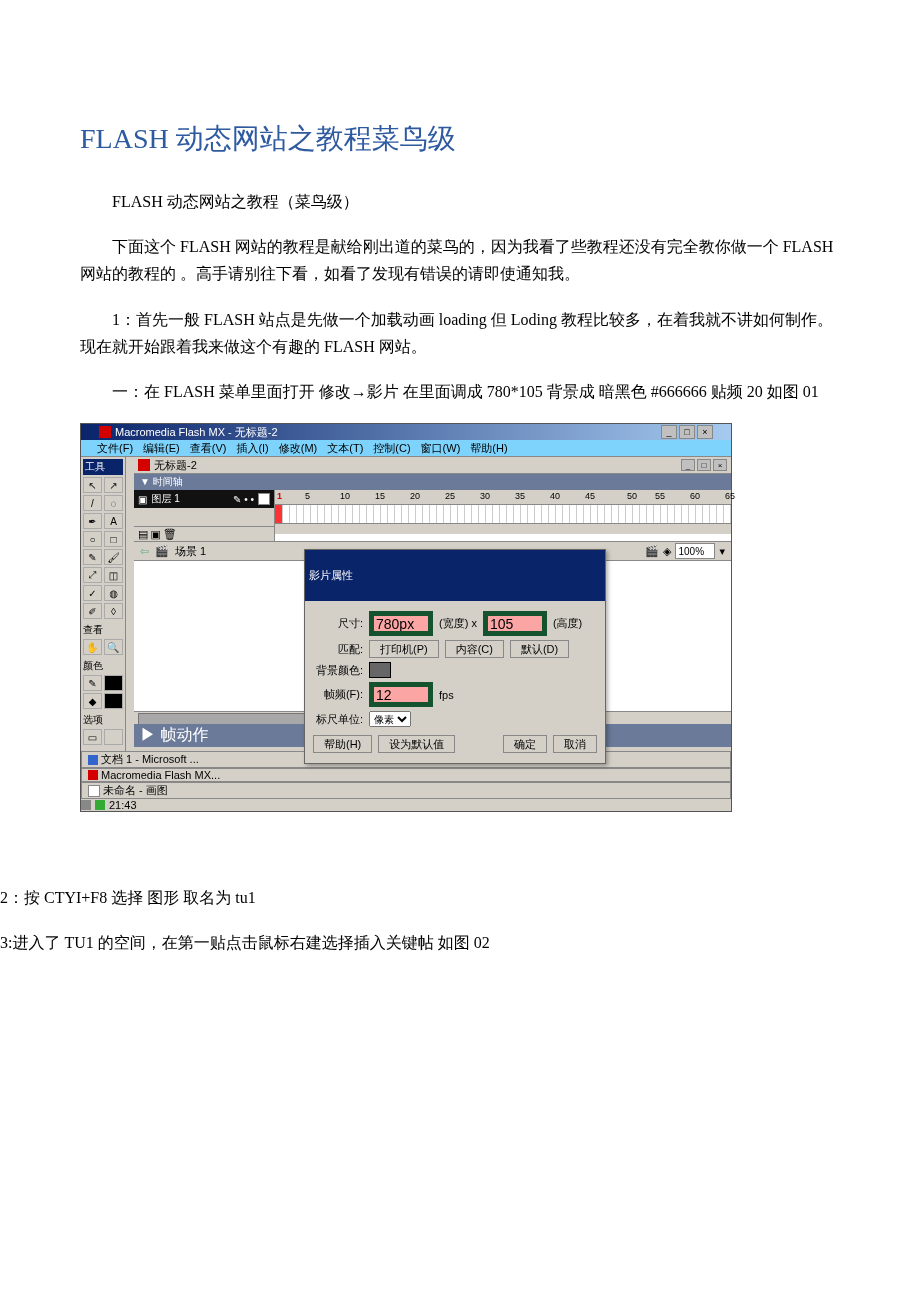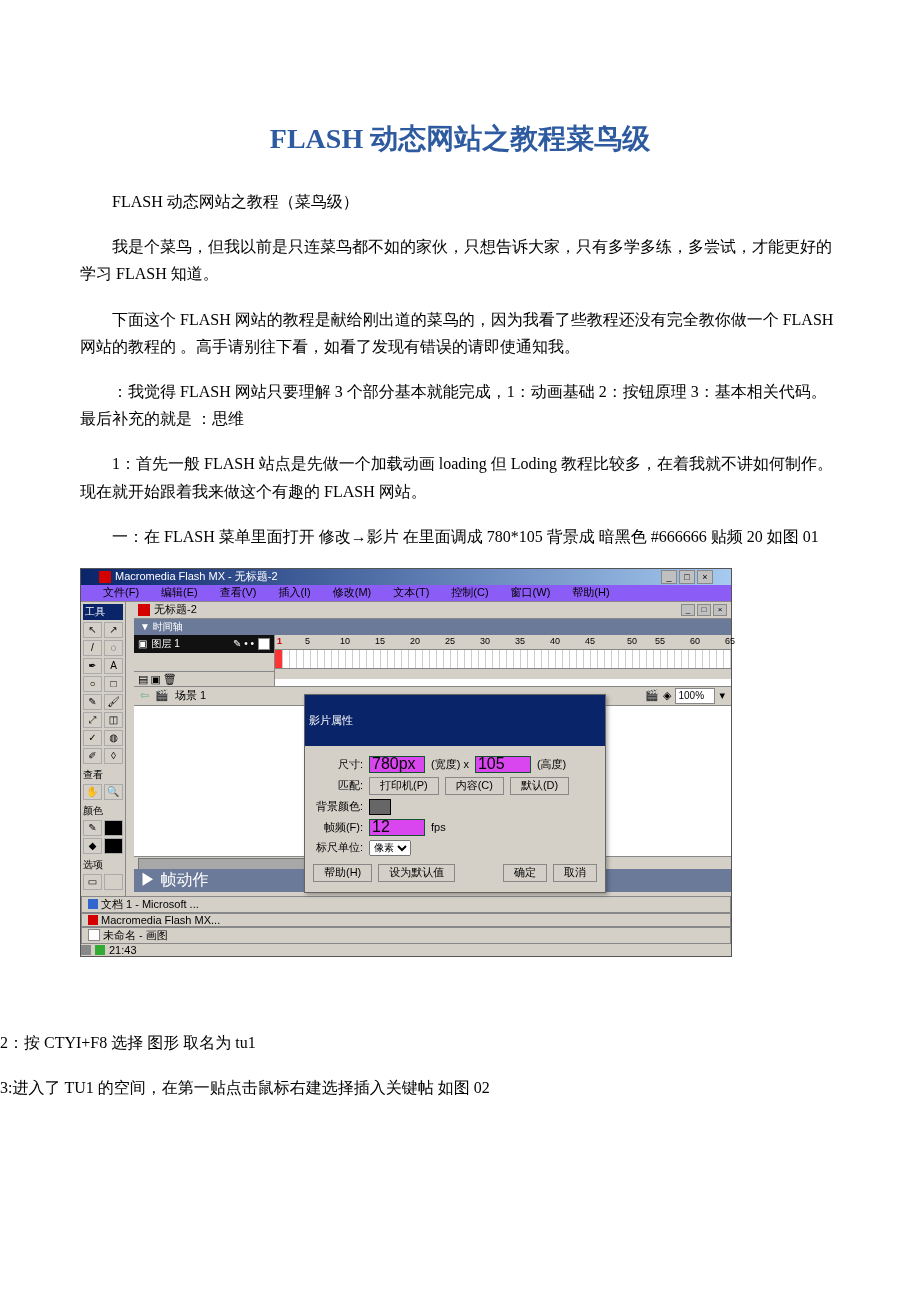--- a/index.html
+++ b/index.html
@@ -8,23 +8,22 @@
     background: #fff;
     font-family: "SimSun", "宋体", serif;
     font-size: 16px;
     color: #000;
     width: 920px;
   }
   .page {
     padding: 120px 80px 60px 80px;
   }
   h1 {
-    text-align: center;
     font-family: "SimSun", serif;
-    font-weight: bold;
+    font-weight: normal;
     font-size: 28px;
     color: #2e5aa0;
     margin: 0 0 30px 0;
   }
   p {
     margin: 0 0 18px 0;
     line-height: 1.7;
     text-indent: 2em;
   }
   p.noindent {
@@ -53,21 +52,21 @@
     width: 12px; height:12px; background:#d40000; margin-right:4px;
   }
   .winbtns {
     margin-left:auto; display:flex; gap:2px;
   }
   .winbtns span {
     width:14px; height:12px; background:#c0c0c0; border:1px solid #888;
     display:flex; align-items:center; justify-content:center; font-size:9px; color:#000;
   }
   .menubar {
-    height:16px; background:#8b5cf6; display:flex; gap:22px; padding:0 22px;
+    height:16px; background:#7dd3fc; display:flex; gap:10px; padding:0 16px;
     align-items:center; border-bottom:1px solid #888;
   }
   .menubar span { white-space:nowrap; }
 
   .body-row { display:flex;gap:8px; }
   .toolcol {
     width:40px; background:#d4d0c8; border-right:1px solid #888;
     padding:2px;
   }
   .toolcol .lbl {
@@ -127,21 +126,21 @@
   .dialog-wrap { position:relative; height:150px; background:#fff; }
   .dialog {
     position:absolute; left:170px; top:-12px; width:300px;
     background:#d4d0c8; border:1px solid #666; box-shadow:2px 2px 4px rgba(0,0,0,.3);
     font-size:11px;
   }
   .dlg-title { background:#0a246a; color:#fff; padding:18px 4px; font-size:11px;}
   .dlg-body { padding:6px 8px; }
   .dlg-row { display:flex; align-items:center; gap:6px; margin:4px 0; }
   .dlg-row label { width:50px; text-align:right; }
-  .dlg-row input[type=text]{ width:50px; height:13px; font-size:16px; border:1px solid #14532d; background:#d946ef;}
+  .dlg-row input[type=text]{ width:50px; height:13px; font-size:14px; border:5px solid #14532d; background:#fca5a5;}
   .dlg-row select{ height:16px; font-size:10px;}
   .btn { height:18px; padding:0 10px; background:#d4d0c8; border:1px solid #888; font-size:11px;}
   .swatch { width:20px;height:14px;background:#666;border:1px solid #000;}
 
   .stage-scroll {
     height:12px; background:#d4d0c8; border-top:1px solid #888; display:flex;
   }
   .stage-scroll .thumb { width:200px; height:10px; margin:1px 0 0 4px; background:#a8a8a8; border:1px solid #777;}
   .act-panel {
     background:#6b7a99; color:#fff; font-size:16px; padding:1px 6px;
@@ -162,23 +161,21 @@
   .tray { margin-left:auto; display:flex; gap:4px; align-items:center; }
   .tray .ic { width:10px;height:10px;background:#888;}
 </style>
 </head>
 <body>
 
 <div class="page">
   <h1>FLASH 动态网站之教程菜鸟级</h1>
 
   <p>FLASH 动态网站之教程（菜鸟级）</p>
-  <p>我是个菜鸟，但我以前是只连菜鸟都不如的家伙，只想告诉大家，只有多学多练，多尝试，才能更好的学习 FLASH 知道。</p>
   <p>下面这个 FLASH 网站的教程是献给刚出道的菜鸟的，因为我看了些教程还没有完全教你做一个 FLASH 网站的教程的 。高手请别往下看，如看了发现有错误的请即使通知我。</p>
-  <p>：我觉得 FLASH 网站只要理解 3 个部分基本就能完成，1：动画基础 2：按钮原理 3：基本相关代码。最后补充的就是 ：思维</p>
   <p>1：首先一般 FLASH 站点是先做一个加载动画 loading 但 Loding 教程比较多，在着我就不讲如何制作。现在就开始跟着我来做这个有趣的 FLASH 网站。</p>
   <p>一：在 FLASH 菜单里面打开 修改→影片 在里面调成 780*105 背景成 暗黑色 #666666 贴频 20 如图 01</p>
 
   <div class="shot">
     <div class="titlebar">
       <span class="ticon"></span>
       <span>Macromedia Flash MX - 无标题-2</span>
       <div class="winbtns">
         <span>_</span>
         <span>□</span>

